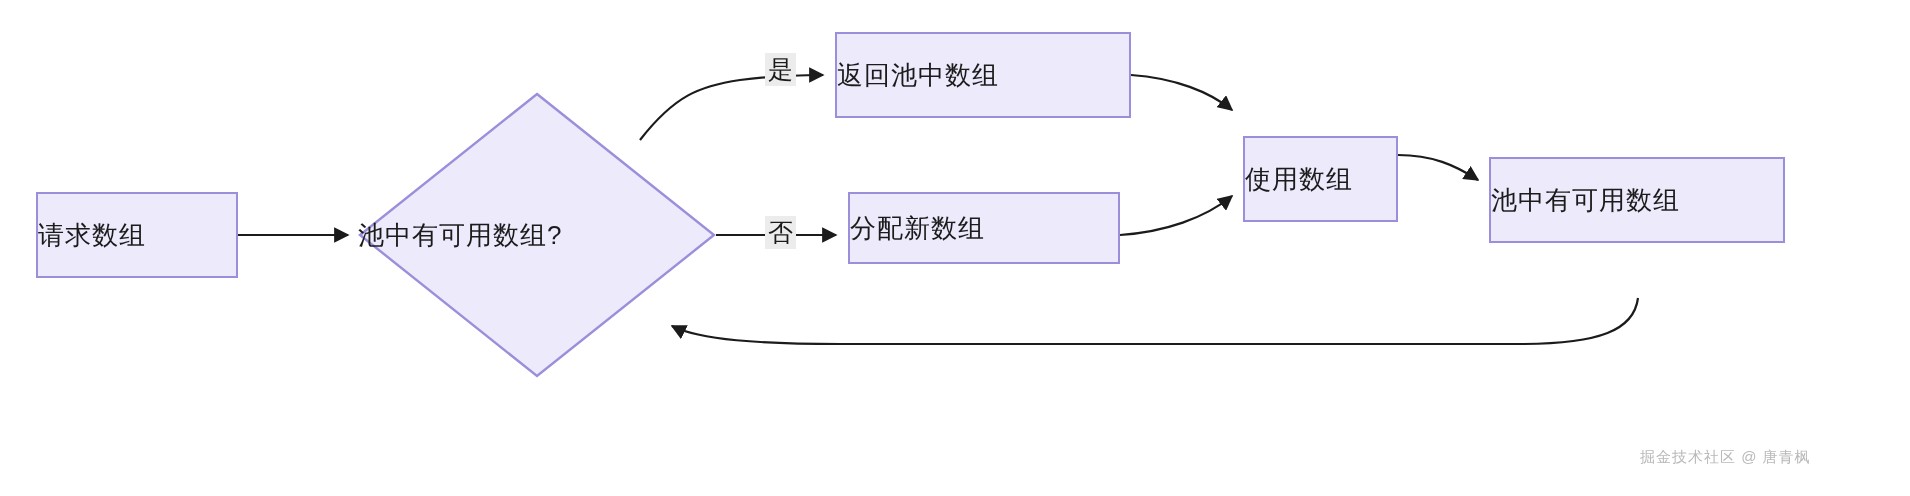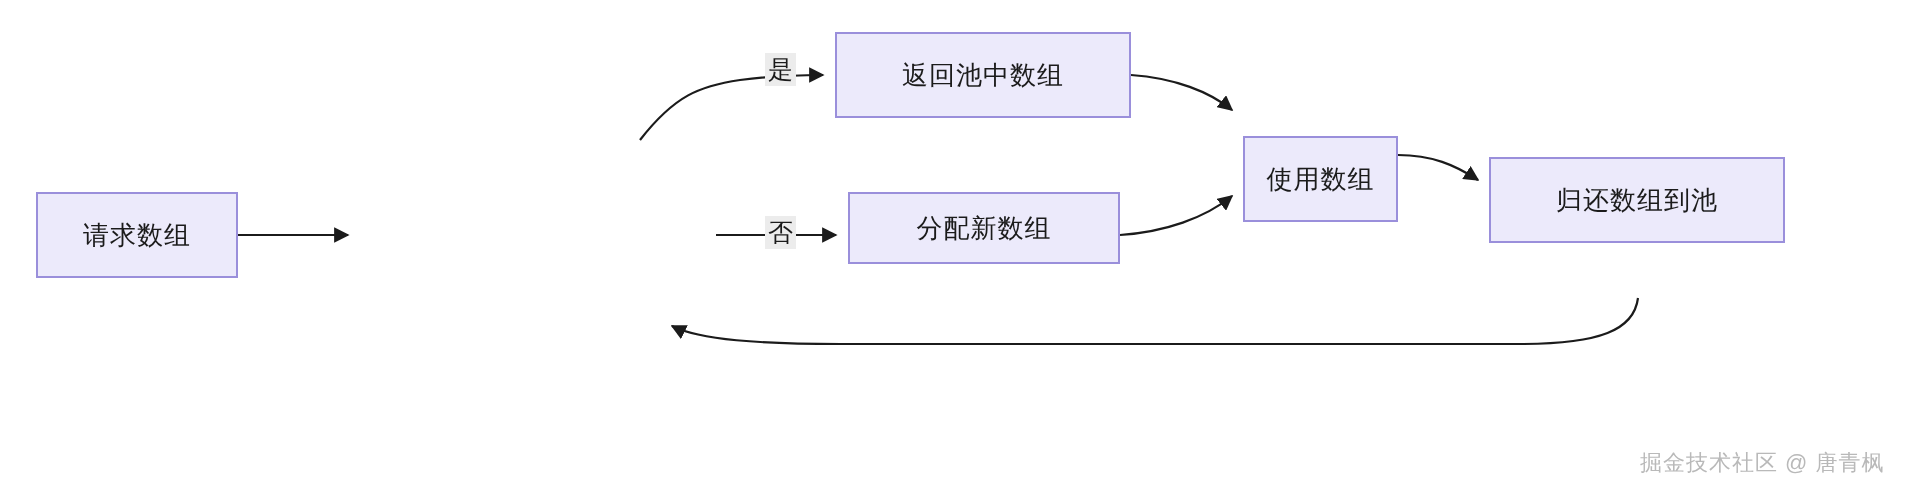--- a/index.html
+++ b/index.html
@@ -24,21 +24,20 @@
     width: 1910px;
     height: 496px;
   }
   .node {
     position: absolute;
     box-sizing: border-box;
     background: #ECEAFB;
     border: 2px solid #9A8FDB;
     display: flex;
     align-items: center;
-    justify-content: center;
     color: #1b1b1b;
     font-size: 26px;
     letter-spacing: 1px;
     white-space: nowrap;
   }
   .node.diamond {
     background: transparent;
     border: none;
   }
   .diamond-shape {
@@ -59,21 +58,21 @@
     position: absolute;
     background: #ECECEC;
     color: #1b1b1b;
     font-size: 25px;
     padding: 2px 3px;
     line-height: 1.15;
     white-space: nowrap;
   }
   .watermark {
     position: absolute;
-    font-size: 22px;
+    font-size: 15px;
     color: #b9b9b9;
     white-space: nowrap;
     letter-spacing: 1px;
   }
 </style>
 </head>
 <body>
 
 <div id="canvas">
 
@@ -96,35 +95,41 @@
 
     <path d="M 1398 155 C 1432 155 1455 165 1478 180" fill="none" stroke="#1b1b1b" stroke-width="2.2" marker-end="url(#arrow)"></path>
 
     <path d="M 1638 298 C 1634 330 1600 344 1520 344 L 840 344 C 760 344 700 340 672 326" fill="none" stroke="#1b1b1b" stroke-width="2.2" marker-end="url(#arrow)"></path>
   </svg>
 
   <div class="node" style="left:36px; top:192px; width:202px; height:86px;">
     <span>请求数组</span>
   </div>
 
+  <div class="node diamond" style="left:358px; top:92px; width:358px; height:286px;">
+    <svg class="diamond-shape" viewBox="0 0 358 286" preserveAspectRatio="none">
+      <polygon points="179,2 356,143 179,284 2,143" fill="#ECEAFB" stroke="#9A8FDB" stroke-width="2.4"></polygon>
+    </svg>
+    <span class="diamond-label">池中有可用数组?</span>
+  </div>
 
   <div class="node" style="left:835px; top:32px; width:296px; height:86px;">
     <span>返回池中数组</span>
   </div>
 
   <div class="node" style="left:848px; top:192px; width:272px; height:72px;">
     <span>分配新数组</span>
   </div>
 
   <div class="node" style="left:1243px; top:112px; width:155px; height:86px;margin-top:24px;">
     <span>使用数组</span>
   </div>
 
   <div class="node" style="left:1489px; top:157px; width:296px; height:86px;">
-    <span>归还数组到池</span>
+    <span>池中有可用数组</span>
   </div>
 
   <div class="edge-label" style="left:765px; top:53px;">
     <span>是</span>
   </div>
 
   <div class="edge-label" style="left:765px; top:216px;">
     <span>否</span>
   </div>
 

